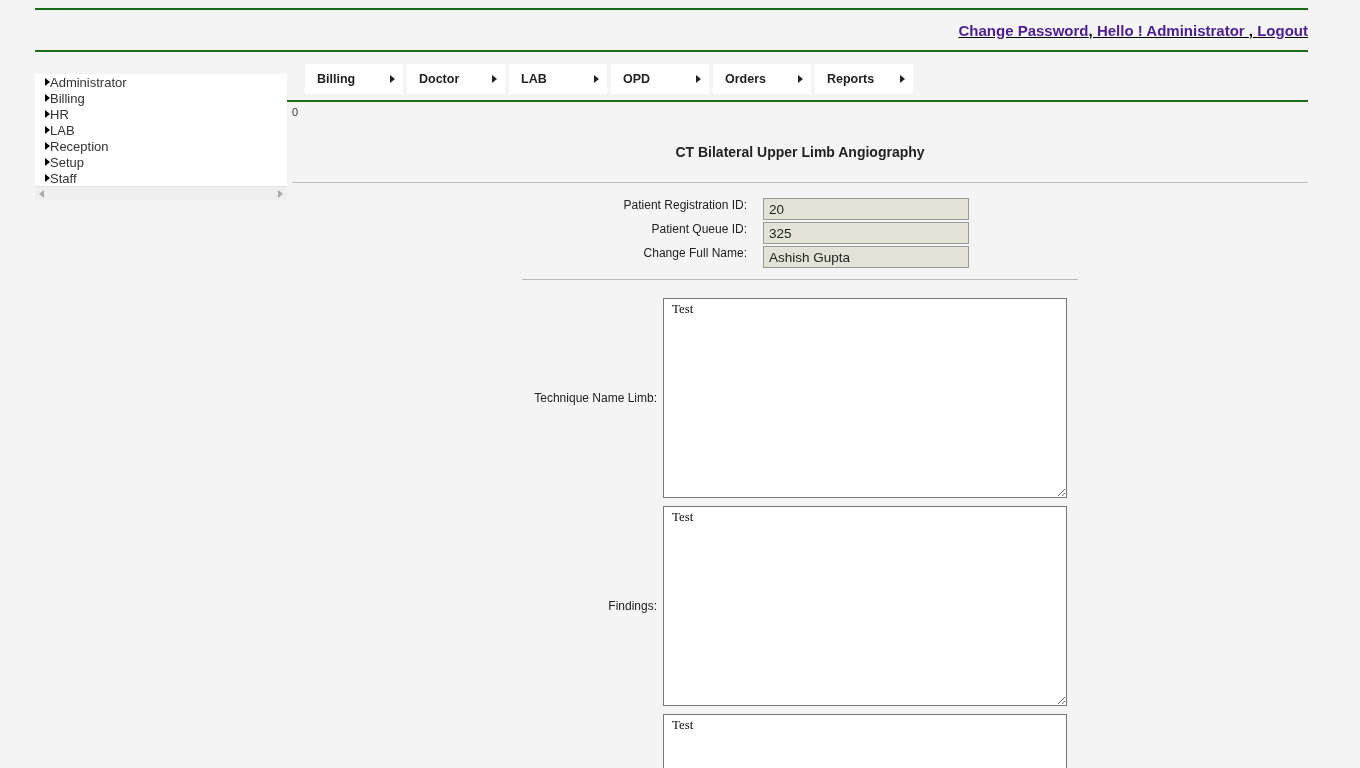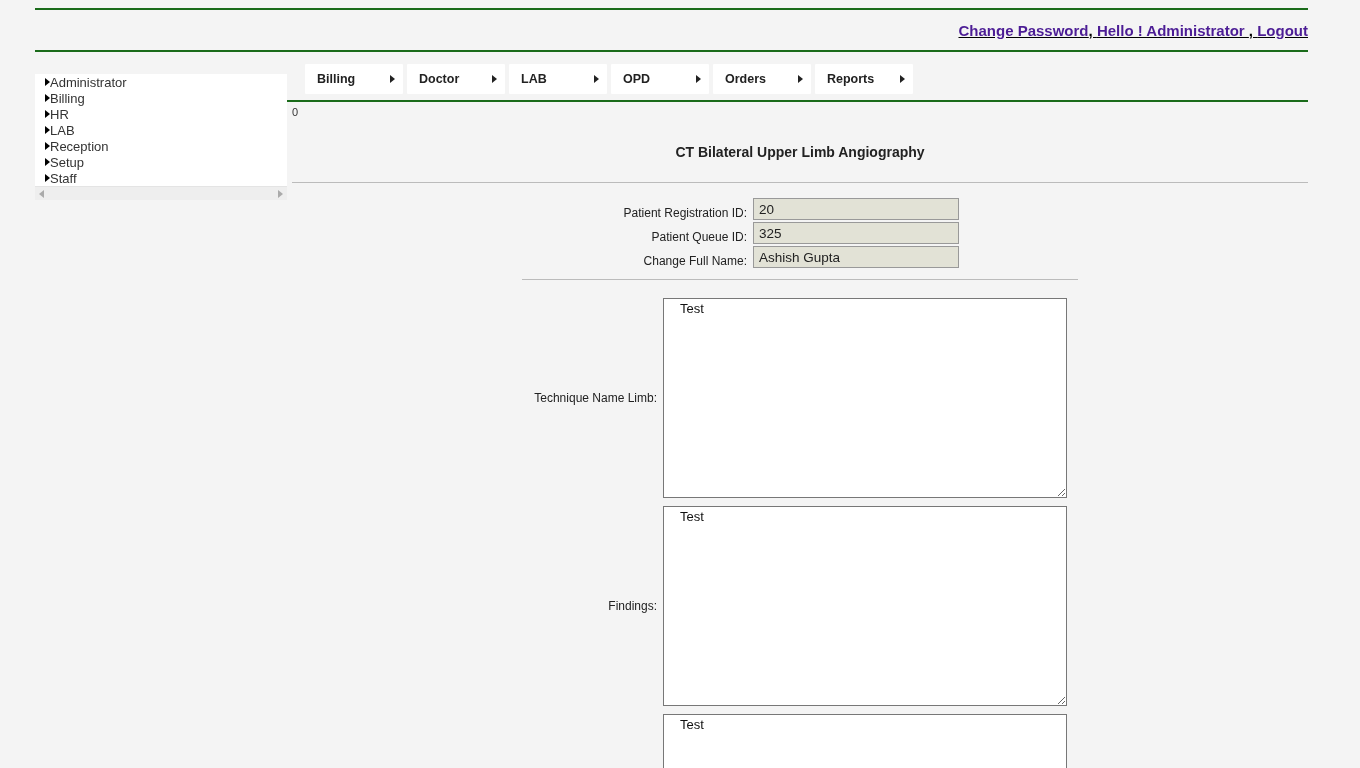--- a/index.html
+++ b/index.html
@@ -54,32 +54,32 @@
     height: 14px; background: #eee; display: flex; justify-content: space-between;
     align-items: center; padding: 0 4px; border-top: 1px solid #e4e4e4;
   }
   .side-scroll .tri-l { width:0;height:0;border-top:4px solid transparent;border-bottom:4px solid transparent;border-right:5px solid #aaa;}
   .side-scroll .tri-r { width:0;height:0;border-top:4px solid transparent;border-bottom:4px solid transparent;border-left:5px solid #aaa;}
   .main-col { flex: 1; padding-left: 257px; }
   .zero { font-size: 11px; color: #333; padding: 4px 0 0 0; }
   .page-title { text-align: center; font-size: 14px; font-weight: bold; color: #222; padding: 26px 0 22px 0; }
   .hr-thin { border: none; border-top: 1px solid #bbb; margin: 0 0 14px 0; }
   .form-block { width: 100%; }
-  .form-row { display: flex; align-items: flex-end; padding: 1px 0; }
+  .form-row { display: flex; align-items: flex-start; padding: 1px 0; gap: 10px; }
   .form-label { width: 461px; text-align: right; padding-right: 6px; font-size: 12px; color: #222; }
   .ro-input {
     width: 206px; height: 22px; background: #e2e2d6; border: 1px solid #999;
     padding: 0 5px; font-size: 13.5px; color: #222; display: flex; align-items: center;
   }
   .hr-sep { border: none; border-top: 1px solid #bbb; margin: 10px 230px 14px 230px; }
   .ta-row { display: flex; align-items: center; padding: 4px 0; }
   .ta-label { width: 371px; text-align: right; padding-right: 6px; font-size: 12px; color: #222; }
   textarea {
     width: 404px; height: 200px; border: 1.5px solid #777; resize: both;
-    font-family: Liberation Sans, sans-serif; font-size: 13px; padding: 2px 16px;
+    font-family: Liberation Serif, serif; font-size: 13px; padding: 2px 8px;
     color: #111; background: #fff;
   }
   
   .viewport::-webkit-scrollbar { width: 17px; }
   .viewport::-webkit-scrollbar-track { background: #f0f0f0; }
   .viewport::-webkit-scrollbar-thumb { background: #c8c8c8; }
   .viewport::-webkit-scrollbar-button { background: #f0f0f0; height: 17px; }
 </style>
 </head>
 <body>

